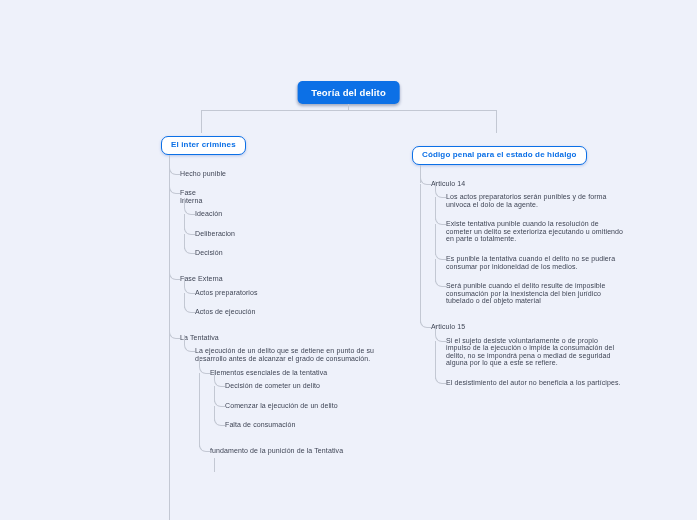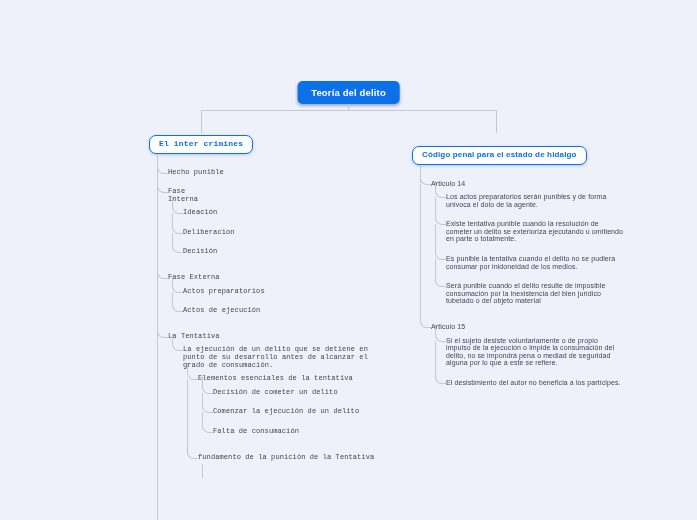--- a/index.html
+++ b/index.html
@@ -40,21 +40,21 @@
     padding:3.5px 9px;
     border-radius:7px;
     box-shadow:0 1px 3px rgba(40,90,200,.28);
   }
 
   
   .cline{position:absolute;background:var(--line);}
 
   
   .branch{position:absolute;}
-  .branch-0{left:149px;top:133px;width:265px;height:387px;font-family:Liberation Mono, monospace;}
+  .branch-0{left:161px;top:133px;width:265px;height:387px;}
   .branch-1{left:412px;top:143px;width:250px;height:387px;}
 
   
   .tree{position:relative;font-size:7px;line-height:7.6px;color:var(--text);letter-spacing:.1px;}
   .tree ul{list-style:none;margin:0;padding:0 0 0 15px;}
   .tree > ul{position:relative;padding-left:19px;padding-top:9px;}
   
   .tree > ul::before{
     content:"";position:absolute;left:8px;top:0;height:18px;width:0;
     border-left:1px solid var(--line);

